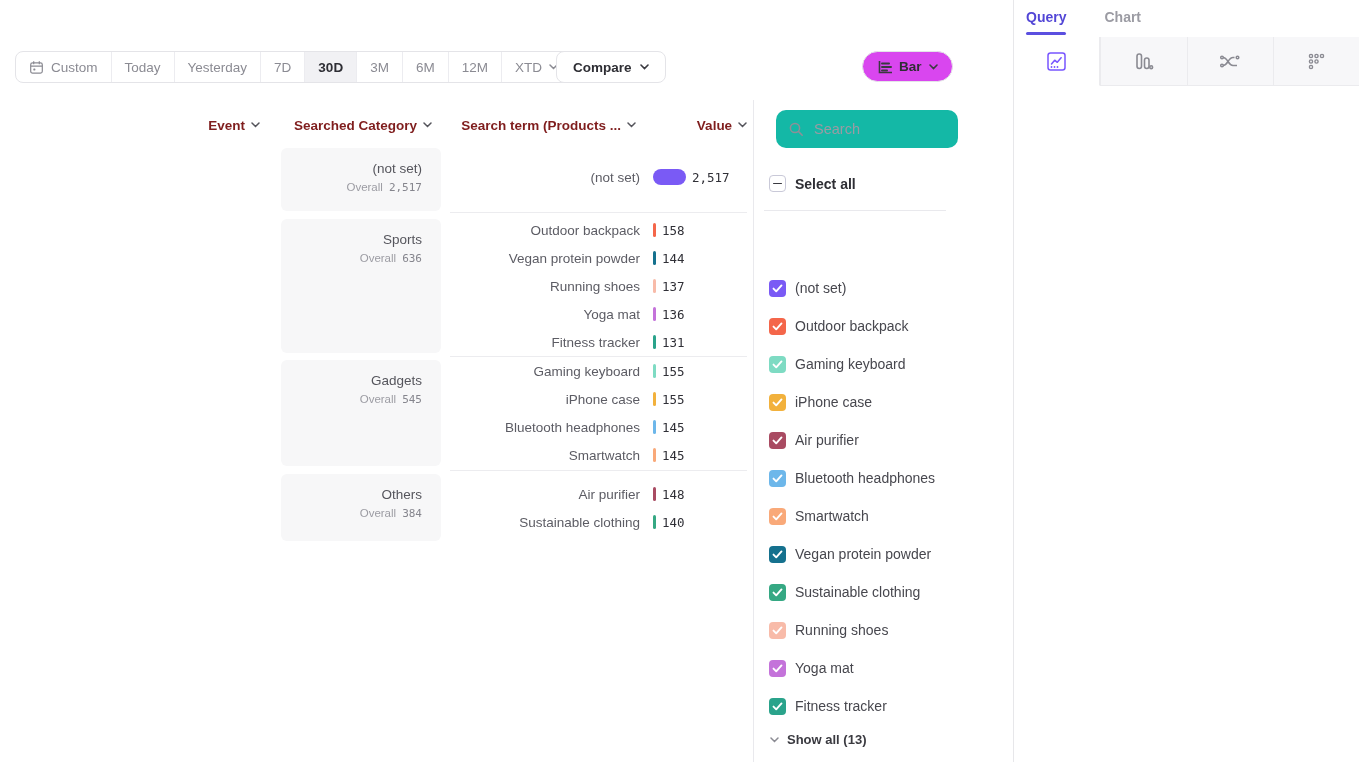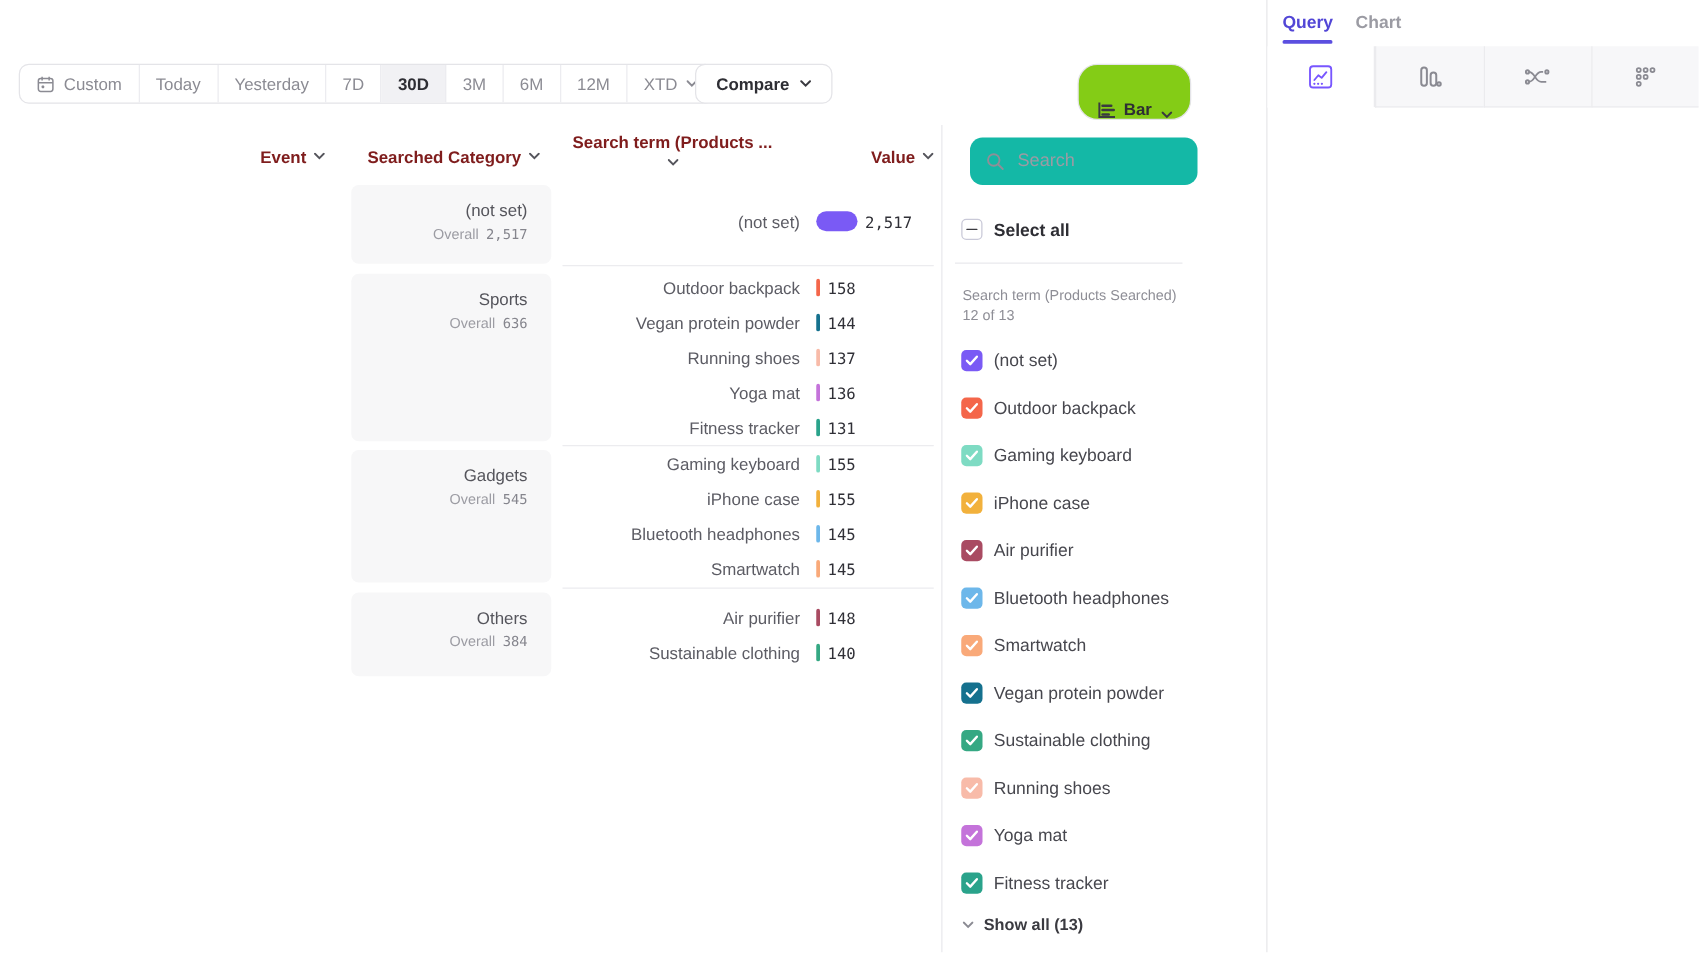--- a/index.html
+++ b/index.html
@@ -8,28 +8,28 @@
   .mono { font-family:"DejaVu Sans Mono", monospace; }
 
   
   .toolbar { position:absolute; top:51px; left:15px; height:32px; display:flex; align-items:flex-end; }
   .seg-control { display:flex; height:32px; border:1px solid #e4e4e8; border-radius:8px; background:#fff; overflow:hidden; }
   .seg { display:flex; align-items:center; gap:7px; padding:0 13px; font-size:13.5px; color:#8b8b93; border-right:1px solid #ececf0; cursor:pointer; white-space:nowrap; }
   .seg:last-child { border-right:none; }
   .seg.active { background:#f1f1f4; color:#2e2e34; font-weight:700; }
   .seg .chev { color:#8b8b93; }
   .compare-btn { position:absolute; left:541px; top:0; height:32px; display:flex; align-items:center; gap:8px; padding:0 16px; border:1px solid #e4e4e8; border-radius:8px; background:#fff; font-size:13.5px; font-weight:700; color:#2e2e34; cursor:pointer; white-space:nowrap; }
-  .bar-select { position:absolute; top:51px; left:862px; height:45px; display:flex; align-items:flex-end; gap:7px; padding:0 14px; border:1px solid #e4e4e8; border-radius:16px; background:#84cc16; font-size:13.5px; font-weight:700; color:#2e2e34; cursor:pointer; }
+  .bar-select { position:absolute; top:51px; left:862px; height:31px; display:flex; align-items:center; gap:7px; padding:0 14px; border:1px solid #e4e4e8; border-radius:16px; background:#d946ef; font-size:13.5px; font-weight:700; color:#2e2e34; cursor:pointer; }
 
   
   .col-header { position:absolute; top:117px; height:16px; display:flex; align-items:center; justify-content:flex-end; gap:6px; font-size:13.5px; font-weight:700; color:#7f1d1d; }
   .col-header .chev { color:#5a5a62; }
   #hdr-event { left:15px; width:245px; }
   #hdr-category { left:281px; width:151px; }
-  #hdr-term { left:440px; width:196px;flex-direction:column; }
+  #hdr-term { left:440px; width:196px; }
   #hdr-value { left:688px; width:68px;justify-content:center; }
 
   
   .cell { position:absolute; background:#f7f7f8; border-radius:6px; padding:11px 19px 0 10px; text-align:right; }
   .cell .cell-name { font-size:13.5px; color:#55555c; line-height:19px; }
   .cell .cell-overall { margin-top:1px; font-size:11.5px; color:#9c9ca3; line-height:17px; }
   .cell .cell-overall .num { color:#85858d; font-size:11px; margin-left:6px; }
   #event-cell { left:15px; top:148px; width:259px; height:393px; }
 
   .term-row { position:absolute; left:450px; width:300px; height:28px; display:flex; align-items:center; }
@@ -53,21 +53,21 @@
   .legend-list { position:absolute; left:769px; top:269px; width:230px; }
   .legend-item { height:38px; display:flex; align-items:center; gap:9px; cursor:pointer; }
   .cbox { width:17px; height:17px; border-radius:4px; flex:none; display:flex; align-items:center; justify-content:center; }
   .cbox.pattern { background-image:repeating-linear-gradient(45deg, rgba(255,255,255,.28) 0 1.5px, transparent 1.5px 3.5px); }
   .legend-label { font-size:14px; color:#47474e; white-space:nowrap; }
   .show-all { position:absolute; left:770px; top:732px; display:flex; align-items:center; gap:8px; font-size:13px; font-weight:700; color:#3a3a40; cursor:pointer; }
   .show-all .chev { color:#8b8b93; }
 
   
   .query-panel { position:absolute; left:1013px; top:0; width:346px; height:762px; background:#fff; border-left:1px solid #e7e7ea; }
-  .qp-tabs { position:relative; height:37px; display:flex; align-items:center; padding-left:12px; gap:18px; }
+  .qp-tabs { position:relative; height:37px; display:flex; align-items:center; padding-left:12px; gap:38px; }
   .qp-tab { font-size:14px; font-weight:700; color:#9b9ba3; cursor:pointer; position:relative; padding:6px 0 10px; }
   .qp-tab.active { color:#5246d6; }
   .qp-tab.active::after { content:""; position:absolute; left:0; right:0; bottom:0; height:3px; border-radius:2px; background:#5b4fe0; }
   .icon-strip { display:flex; height:49px; }
   .icon-tab { flex:1; display:flex; align-items:center; justify-content:center; background:#f7f7f9; border-bottom:1px solid #ebebee; border-left:1px solid #ebebee; cursor:pointer; color:#8a8a92; }
   .icon-tab:first-child { border-left:none; }
   .icon-tab.active { background:#fff; border-bottom-color:#fff; border-right:1px solid #ebebee; color:#7856ff; }
   .chev { display:inline-flex; }
   svg { display:block; }
 </style>
@@ -271,21 +271,20 @@
       </span>
     <input type="text" placeholder="Search" style="">
   </div>
   <div class="select-all">
     <span class="indet-box">
         <span class="dash"></span>
       </span>
     <span class="select-all-label">Select all</span>
   </div>
   <div class="legend-divider"></div>
-  <div class="legend-caption">Search term (Products Searched) 12 of 13</div>
   <div class="legend-list" id="legend-list">
       <div class="legend-item">
         <span class="cbox" style="background: rgb(122, 90, 245);">
           <svg width="11" height="9" viewBox="0 0 11 9" fill="none" stroke="#fff" stroke-width="1.9" stroke-linecap="round" stroke-linejoin="round">
             <path d="M1.5 4.6l2.7 2.7L9.5 1.4"></path>
           </svg>
         </span>
                   <span class="legend-label">(not set)</span>
       </div>
       <div class="legend-item">

